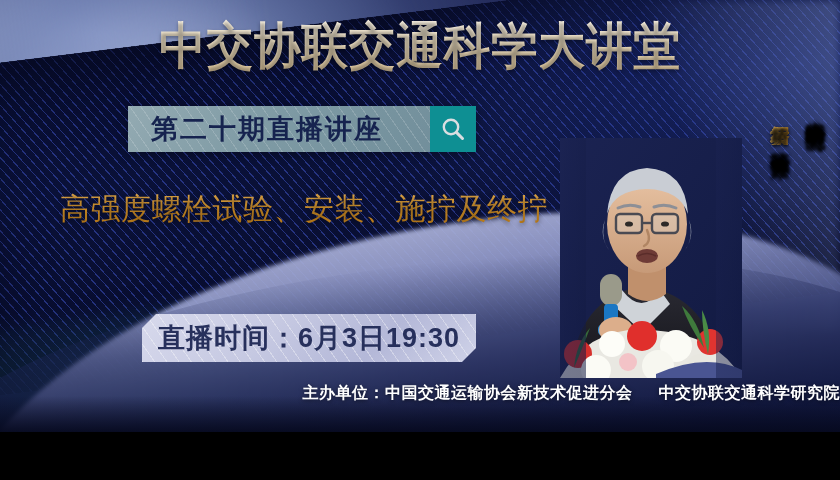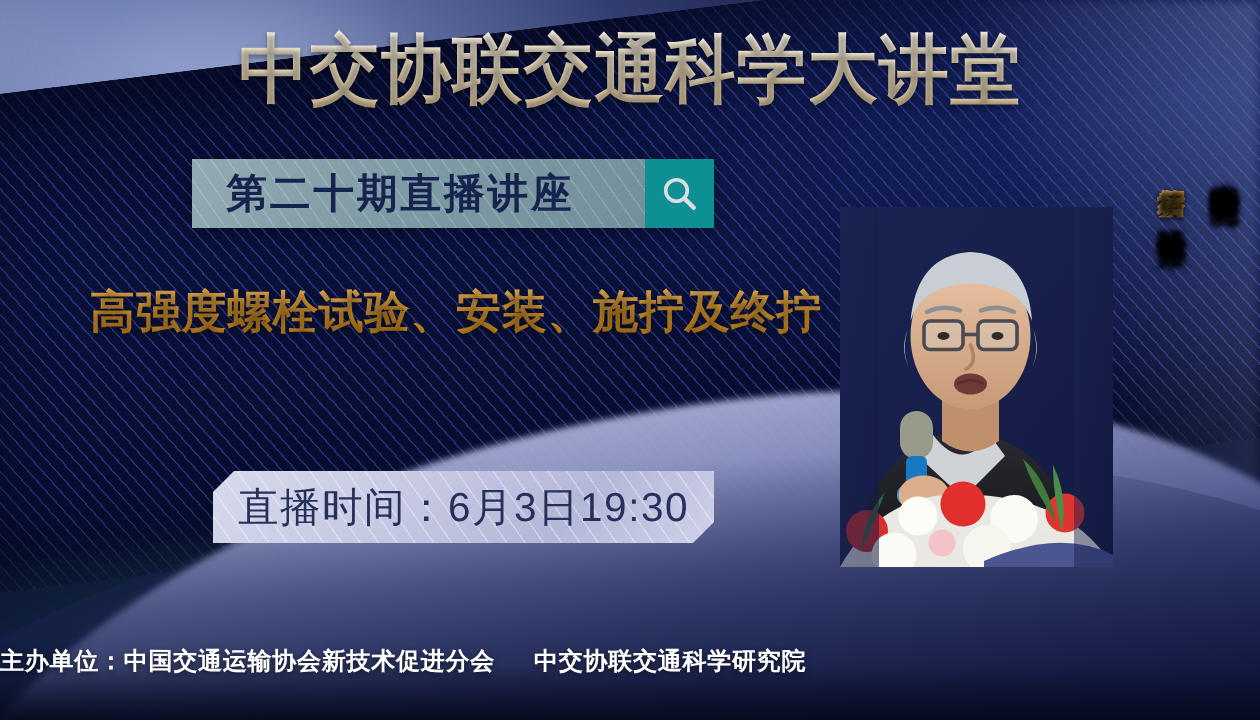--- a/index.html
+++ b/index.html
@@ -1,20 +1,20 @@
 <!DOCTYPE html>
 <html><head>
 <meta charset="utf-8">
 <style>
   html,body{margin:0;padding:0;background:#000;}
   body{font-family:"Liberation Sans","DejaVu Sans",sans-serif;}
 
   #poster{
     position:relative;
-    width:840px;height:480px;
+    width:840px;height:432px;
     overflow:hidden;
     background:#a16207;
   }
 
   
   .bg-base{
     position:absolute;inset:0;
     background:
       radial-gradient(ellipse 120% 80% at 12% 8%, #6b7aa8 0%, #3d4a7a 22%, #1a2050 48%, #0b1030 70%),
       linear-gradient(160deg,#161d46 0%,#0a1030 50%,#080c26 100%);
@@ -121,21 +121,21 @@
     width:46px;flex:none;
     background:#0e8f93;
     display:flex;align-items:center;justify-content:center;
     position:relative;z-index:1;
   }
 
   
   .subject{
     position:absolute;left:8px;top:188px;width:592px;
     text-align:center;
-    font-size:30px;line-height:42px;font-weight:bold;
+    font-size:30px;line-height:42px;font-weight:normal;
     letter-spacing:.5px;
     color:#d99b2a;
     background:linear-gradient(180deg,#e8b154 0%,#d79326 55%,#c37f17 100%);
     -webkit-background-clip:text;background-clip:text;
     -webkit-text-fill-color:transparent;
     text-shadow:0 2px 5px rgba(0,0,0,.45);
   }
   .subject .l2{display:block;}
 
   
@@ -147,21 +147,21 @@
     clip-path:polygon(14px 0,100% 0,100% calc(100% - 14px),calc(100% - 14px) 100%,0 100%,0 14px);
     box-shadow:0 3px 12px rgba(0,0,0,.45);
   }
   .time-pill::before{
     content:"";position:absolute;inset:0;
     background:repeating-linear-gradient(55deg, rgba(255,255,255,.35) 0 1px, rgba(255,255,255,0) 1px 10px);
     clip-path:polygon(14px 0,100% 0,100% calc(100% - 14px),calc(100% - 14px) 100%,0 100%,0 14px);
   }
   .time-text{
     position:relative;z-index:1;
-    font-size:27px;font-weight:normal;color:#27305c;letter-spacing:1px;
+    font-size:27px;font-weight:bold;color:#27305c;letter-spacing:1px;
   }
 
   
   .photo{
     position:absolute;left:560px;top:138px;width:182px;height:240px;
     overflow:hidden;
   }
   .photo svg{display:block;}
 
   
@@ -176,21 +176,21 @@
     background:linear-gradient(90deg,#e8bb64,#cf9229);
     -webkit-background-clip:text;background-clip:text;
     -webkit-text-fill-color:transparent;
   }
   .vcap-company{right:14px;top:104px;font-size:20px;line-height:21px;}
   .vcap-person{right:50px;top:110px;font-size:19px;line-height:20px;}
 
   
   .footer{
     position:absolute;left:0;right:0;bottom:28px;
-    text-align:left;
+    text-align:right;
     font-size:16px;font-weight:bold;color:#ffffff;
     letter-spacing:.5px;
     text-shadow:0 1px 4px rgba(0,0,0,.6);
     white-space:nowrap;
   }
   .footer .gap{display:inline-block;width:26px;}
 </style>
 </head>
 <body>
 

